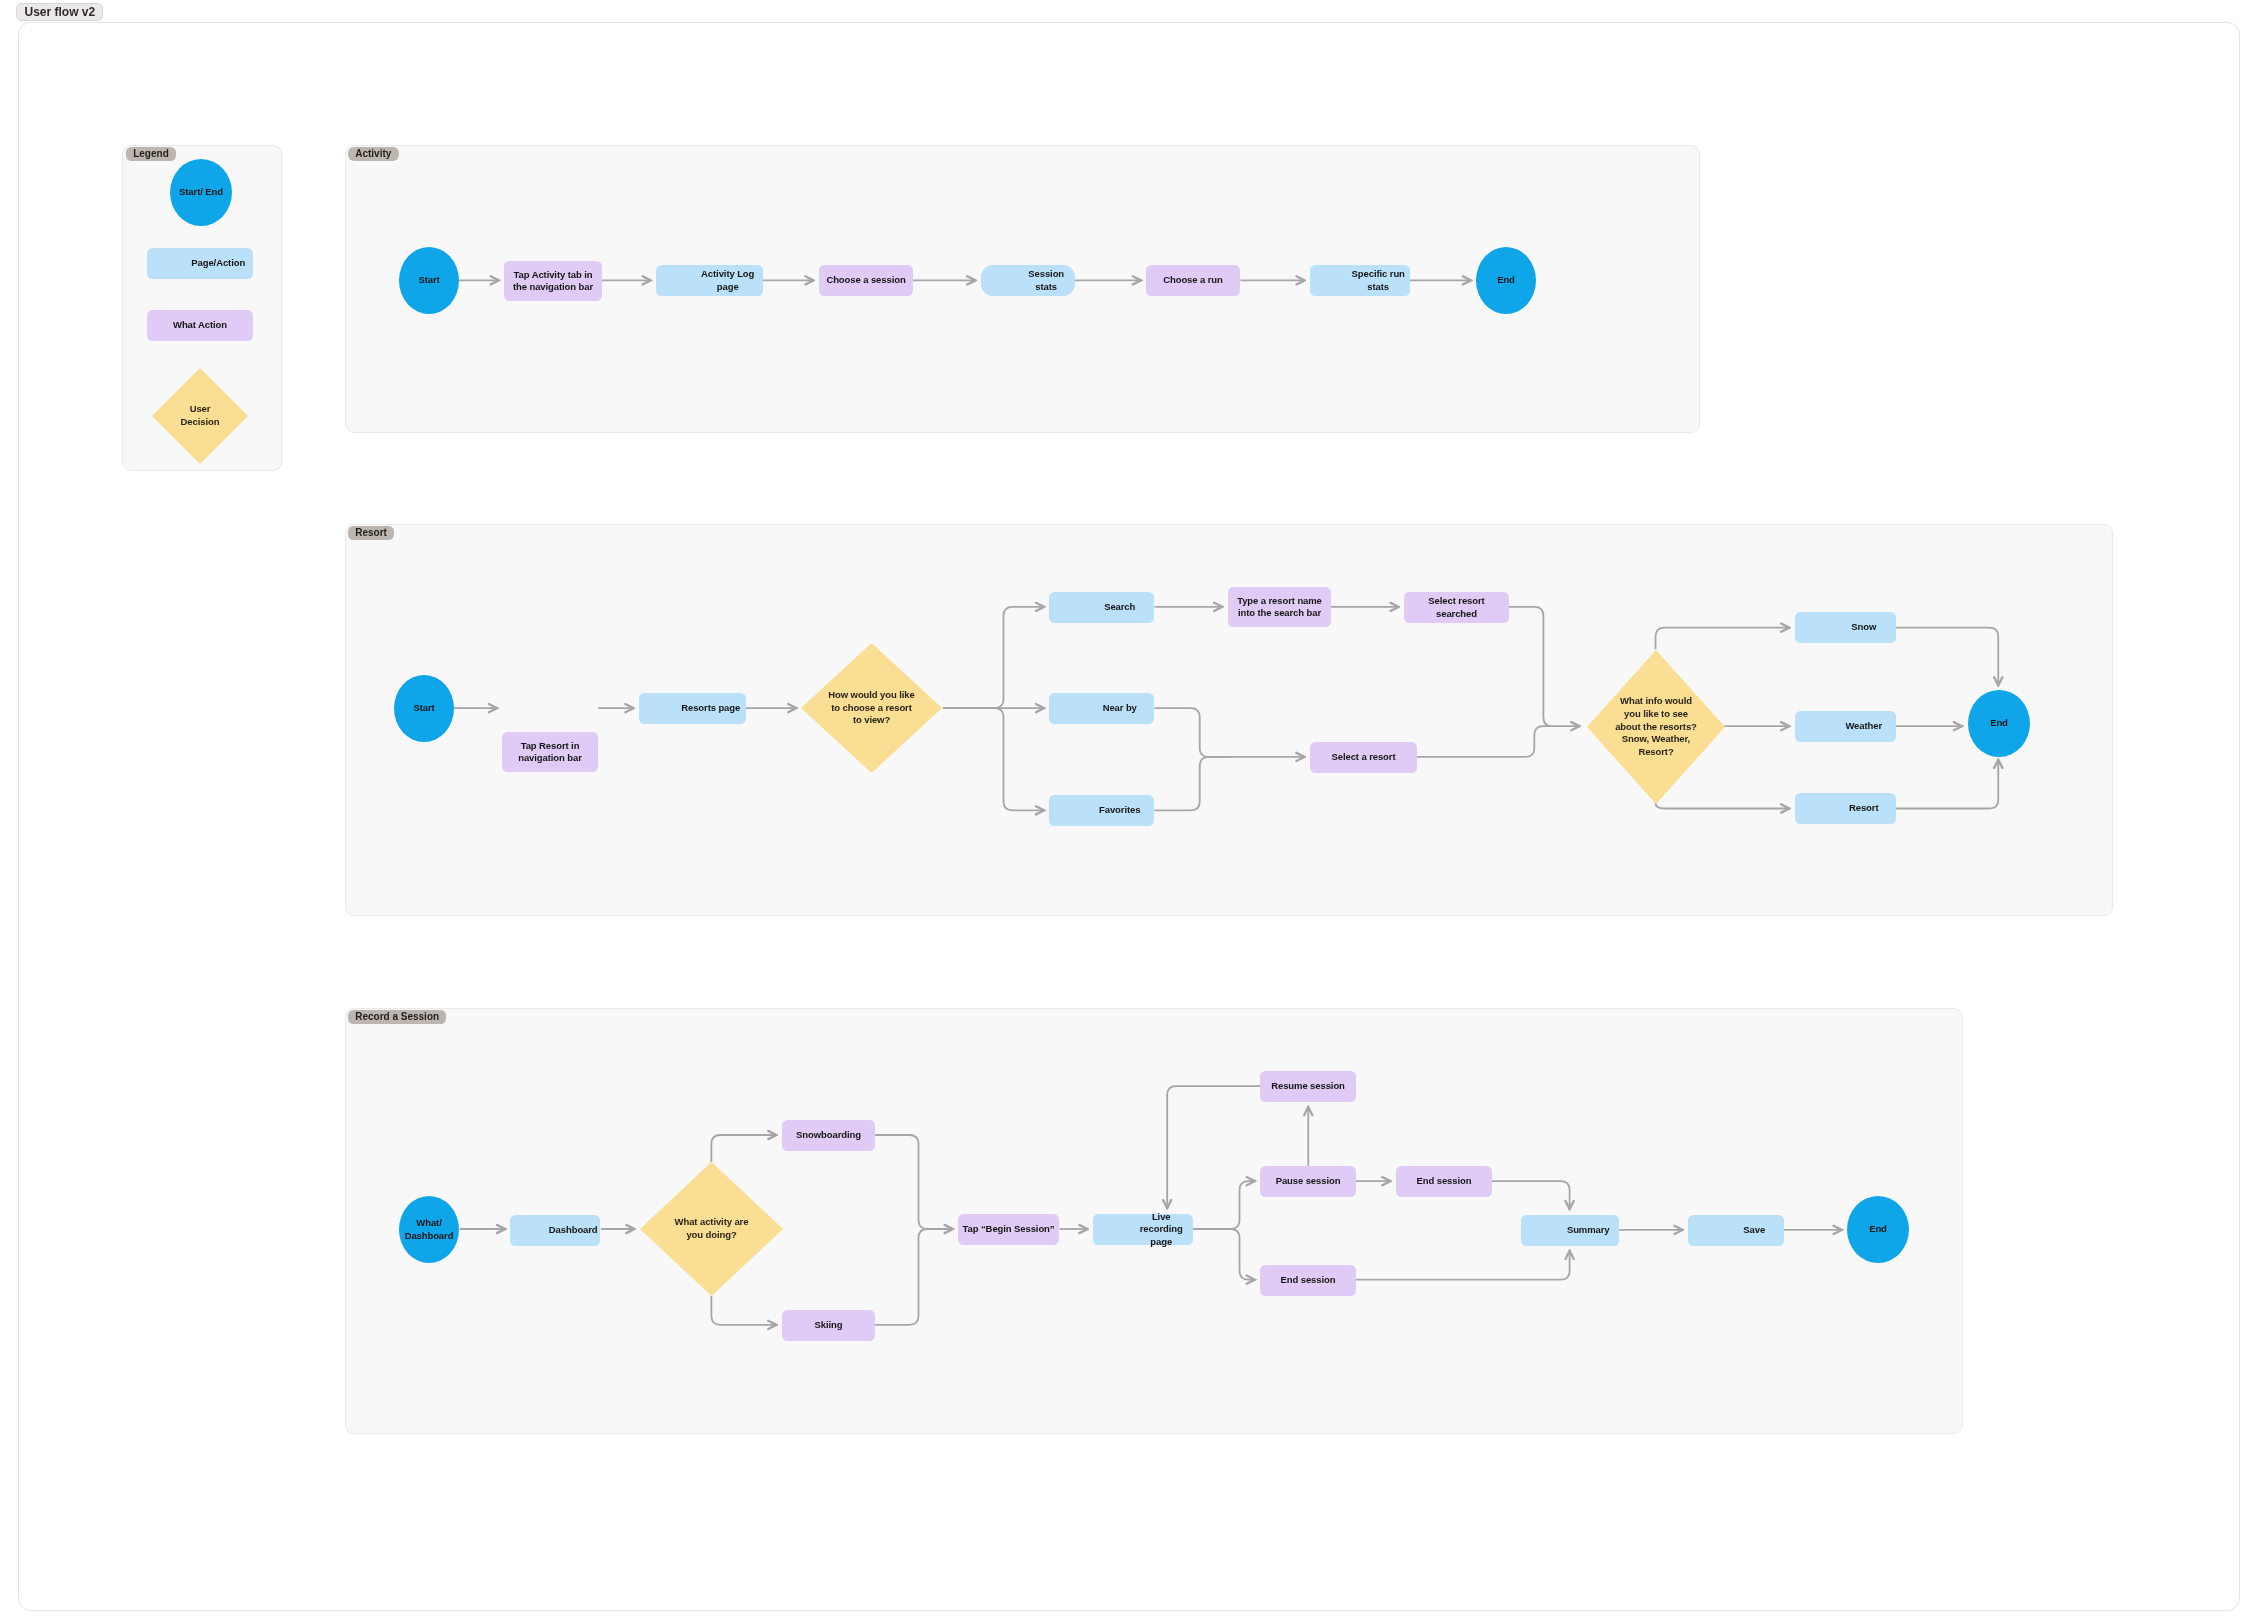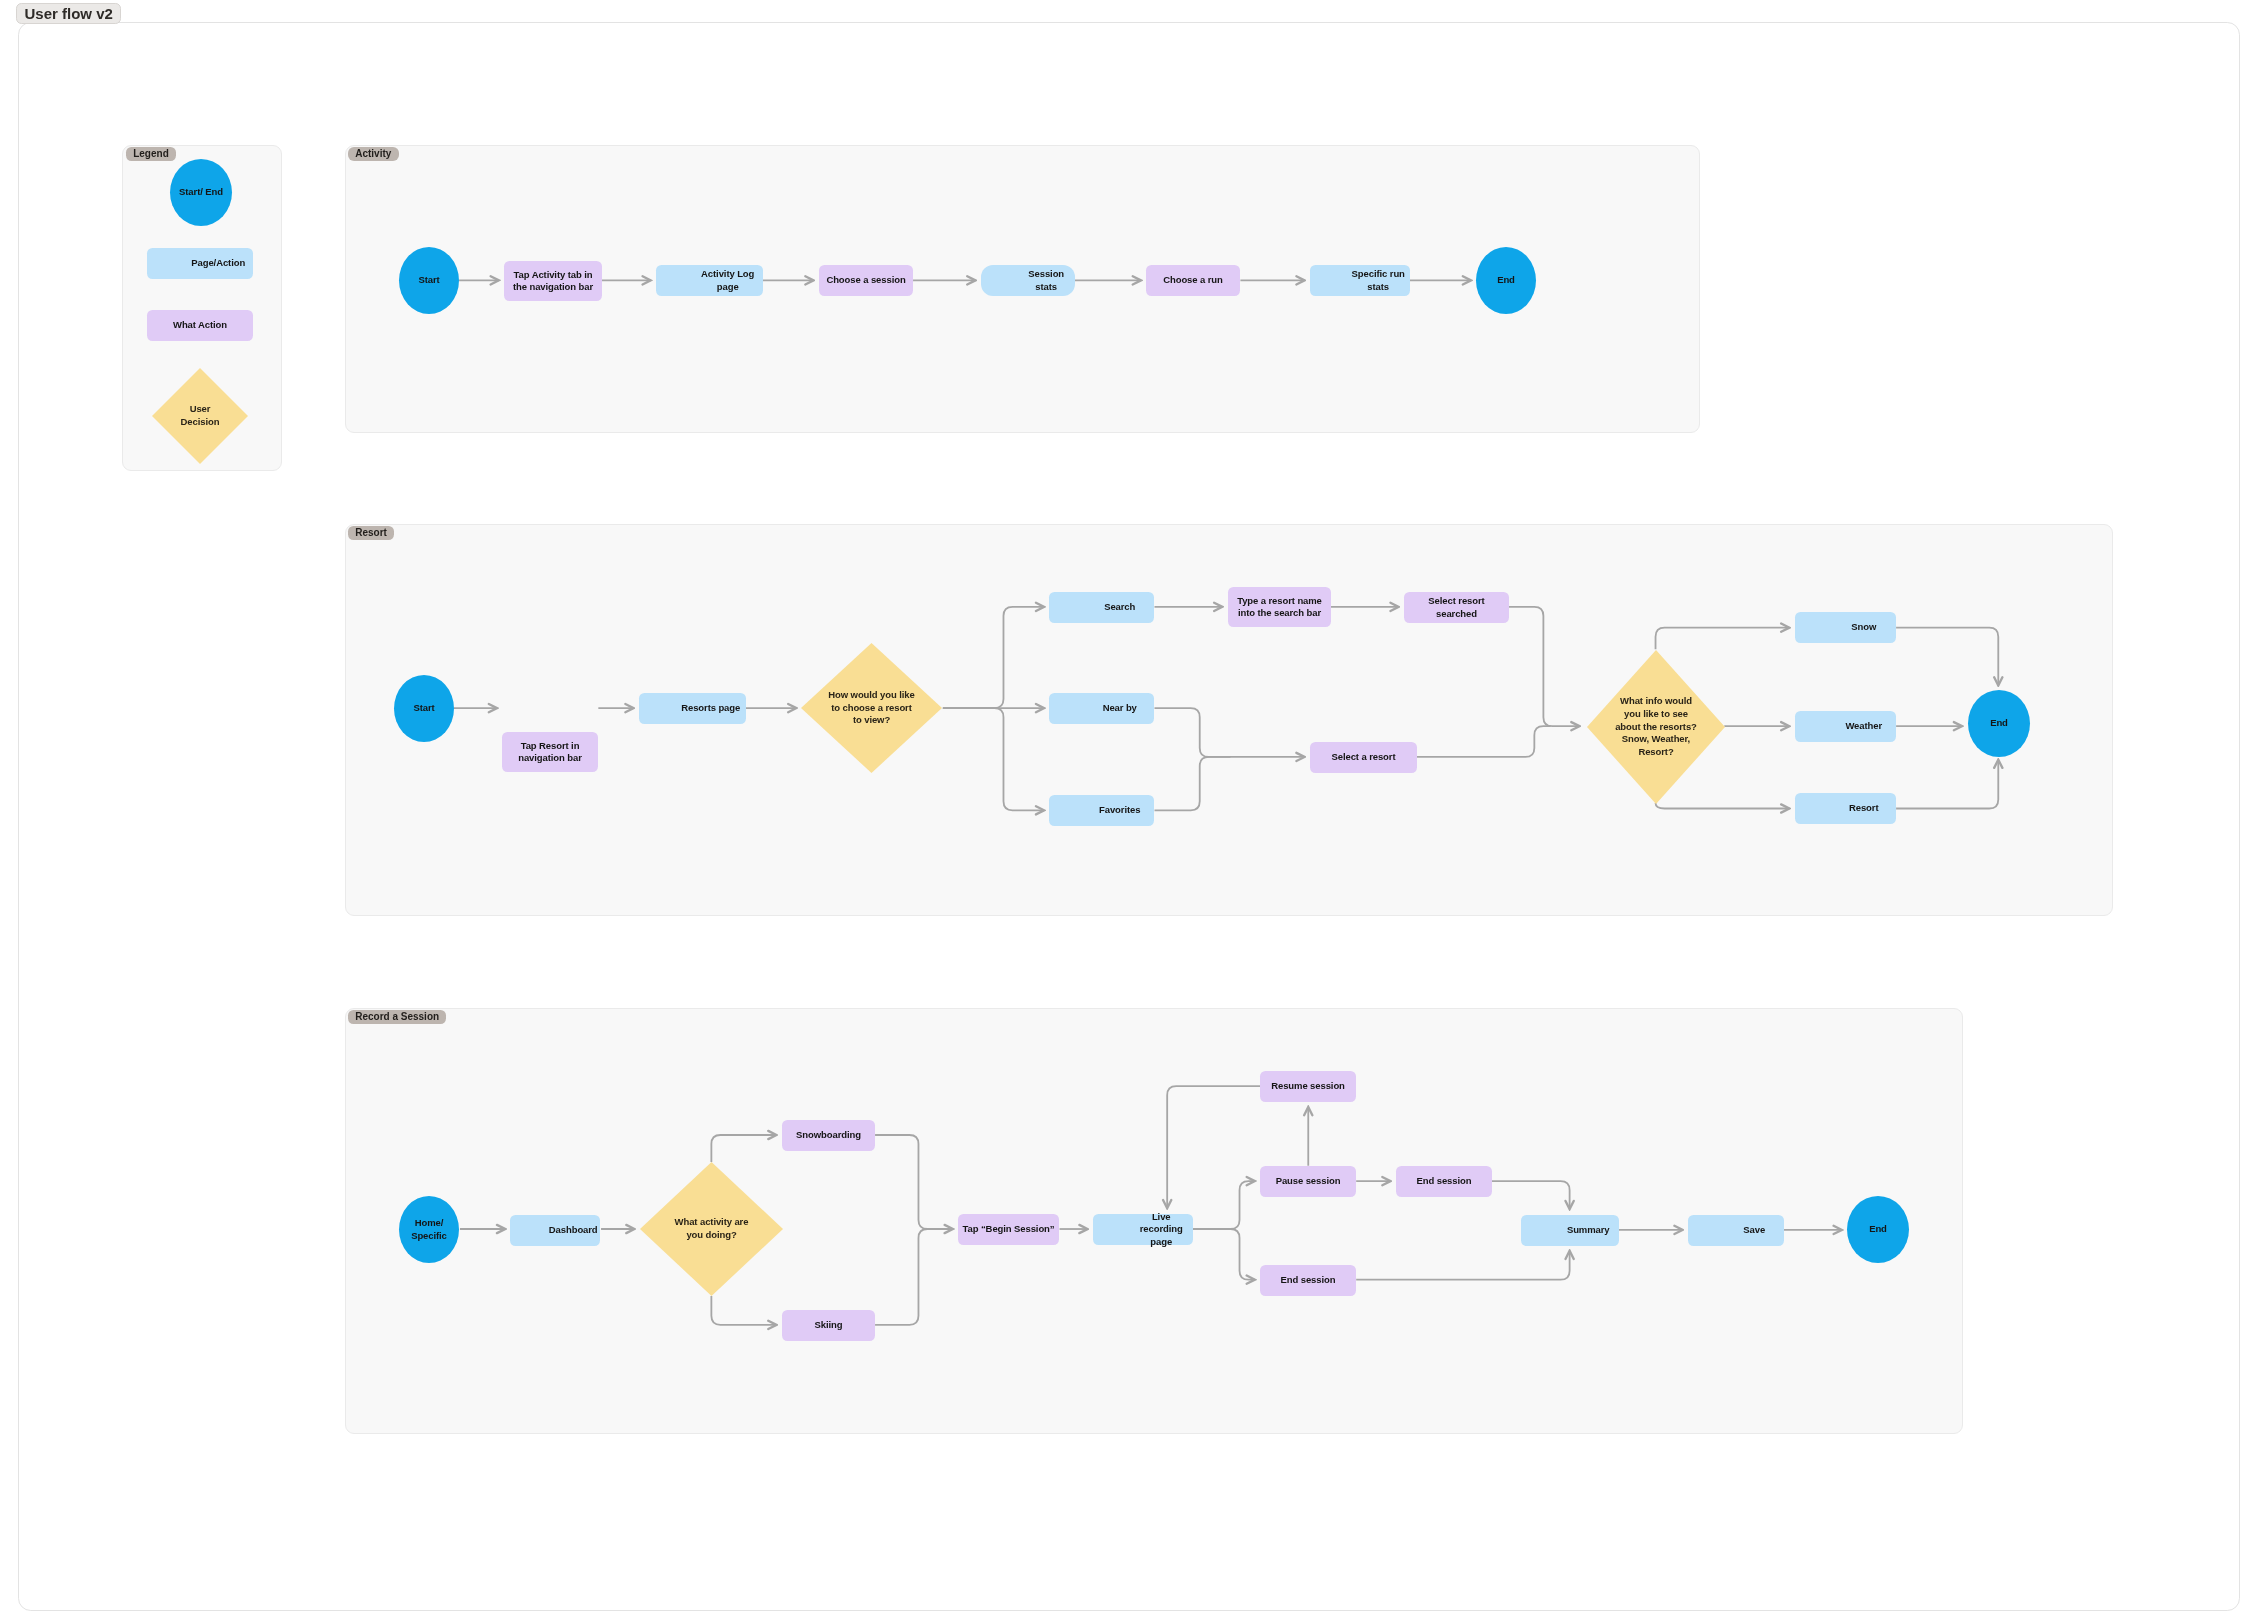--- a/index.html
+++ b/index.html
@@ -1,19 +1,19 @@
 <!DOCTYPE html>
 <html style="font-size:14.5px"><head>
 <meta charset="utf-8">
 <title>User flow v2</title>
 <style>
   html,body{margin:0;padding:0;background:#ffffff;}
   body{position:relative;width:2262px;height:1617px;font-family:"Liberation Sans","DejaVu Sans",sans-serif;color:#111;}
   .canvas-frame{position:absolute;left:18px;top:22px;width:2220px;height:1587px;background:#ffffff;border:0.9px solid #E3E3E3;border-radius:12.7px;}
-  .chip{position:absolute;left:16.3px;top:2.7px;background:#EBE9E7;border:0.9px solid #D8D5D2;border-radius:5.4px;padding:0.9px 7.2px 1.8px;font-size:15px;font-weight:700;color:#2E2B28;white-space:nowrap;}
+  .chip{position:absolute;left:16.3px;top:2.7px;background:#EBE9E7;border:0.9px solid #D8D5D2;border-radius:5.4px;padding:0.9px 7.2px 1.8px;font-size:12px;font-weight:700;color:#2E2B28;white-space:nowrap;}
   .sec{position:absolute;background:#F8F8F8;border:0.9px solid #EAEAEA;border-radius:9px;}
   .badge{position:absolute;background:#BDB5AF;border-radius:5.4px;padding:0.9px 7.2px 1.8px;font-size:10px;font-weight:700;color:#211E1B;white-space:nowrap;z-index:3;}
   .n{position:absolute;display:flex;align-items:center;justify-content:center;text-align:center;font-size:9.5px;font-weight:700;line-height:1.3;letter-spacing:-0.1px;border-radius:5.4px;padding:1.8px 3.6px;box-sizing:border-box;z-index:2;color:#151515;}
   .green{background:#0ea5e9;}
   .blue{background:#BBE1FA;padding-left:40px;}
   .purple{background:#E0CBF6;}
   .circle{border-radius:50%;}
   .dia{position:absolute;z-index:2;}
   .dbg{position:absolute;inset:0;background:#F9DE94;clip-path:polygon(50% 0,100% 50%,50% 100%,0 50%);}
   .dlb{position:absolute;inset:0;display:flex;align-items:center;justify-content:center;text-align:center;font-size:9.5px;font-weight:700;line-height:1.35;letter-spacing:-0.1px;color:#2A2418;}
@@ -129,21 +129,21 @@
   <div class="dbg"></div>
   <div class="dlb">
       <span style="width:90px;">What info would you like to see about the resorts? Snow, Weather, Resort?</span>
     </div>
 </div>
 <div class="n blue" style="left:1795px;top:612px;width:101px;height:31px;">Snow</div>
 <div class="n blue" style="left:1795px;top:711px;width:101px;height:31px;">Weather</div>
 <div class="n blue" style="left:1795px;top:793px;width:101px;height:31px;">Resort</div>
 <div class="n green circle" style="left:1968px;top:690px;width:62px;height:67px;">End</div>
 
-<div class="n green circle" style="left:399px;top:1196px;width:60px;height:67px;">Home/ Specific</div>
+<div class="n green circle" style="left:399px;top:1196px;width:60px;height:67px;">What/ Dashboard</div>
 <div class="n blue" style="left:510px;top:1215px;width:90px;height:31px;">Dashboard</div>
 <div class="dia" style="left:640px;top:1162px;width:143px;height:134px;">
   <div class="dbg"></div>
   <div class="dlb">
       <span style="width:90px;">What activity are you doing?</span>
     </div>
 </div>
 <div class="n purple" style="left:782px;top:1120px;width:93px;height:31px;">Snowboarding</div>
 <div class="n purple" style="left:782px;top:1310px;width:93px;height:31px;">Skiing</div>
 <div class="n purple" style="left:958px;top:1214px;width:101px;height:31px;">Tap “Begin Session”</div>

